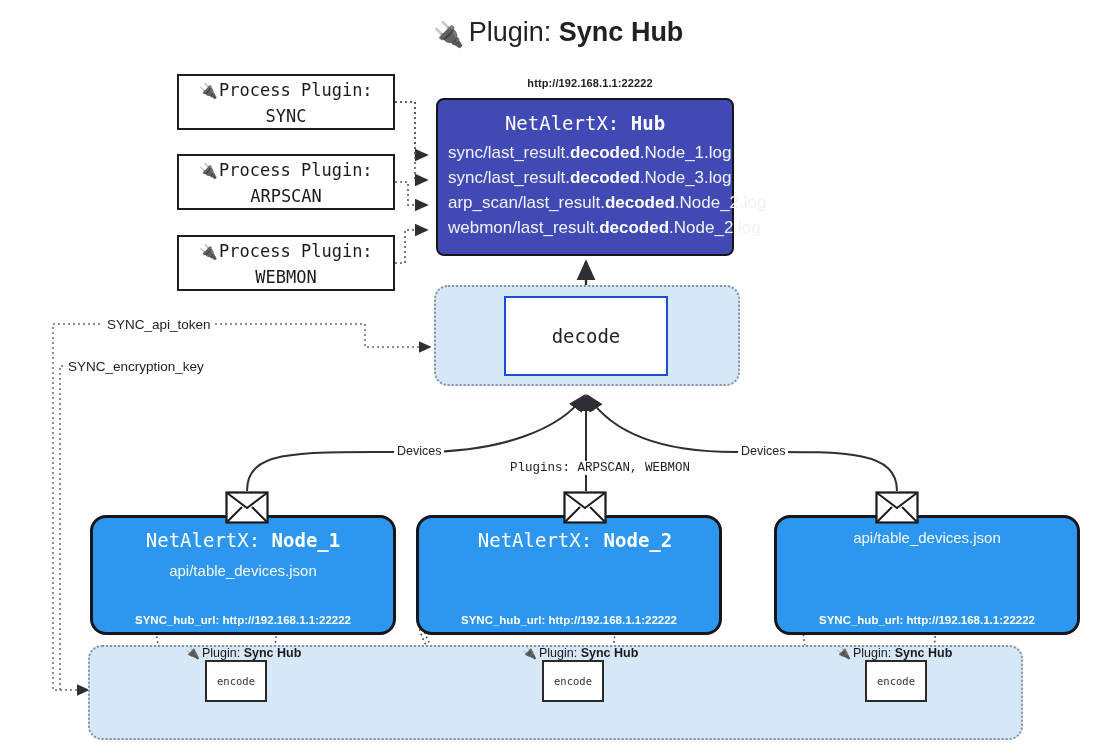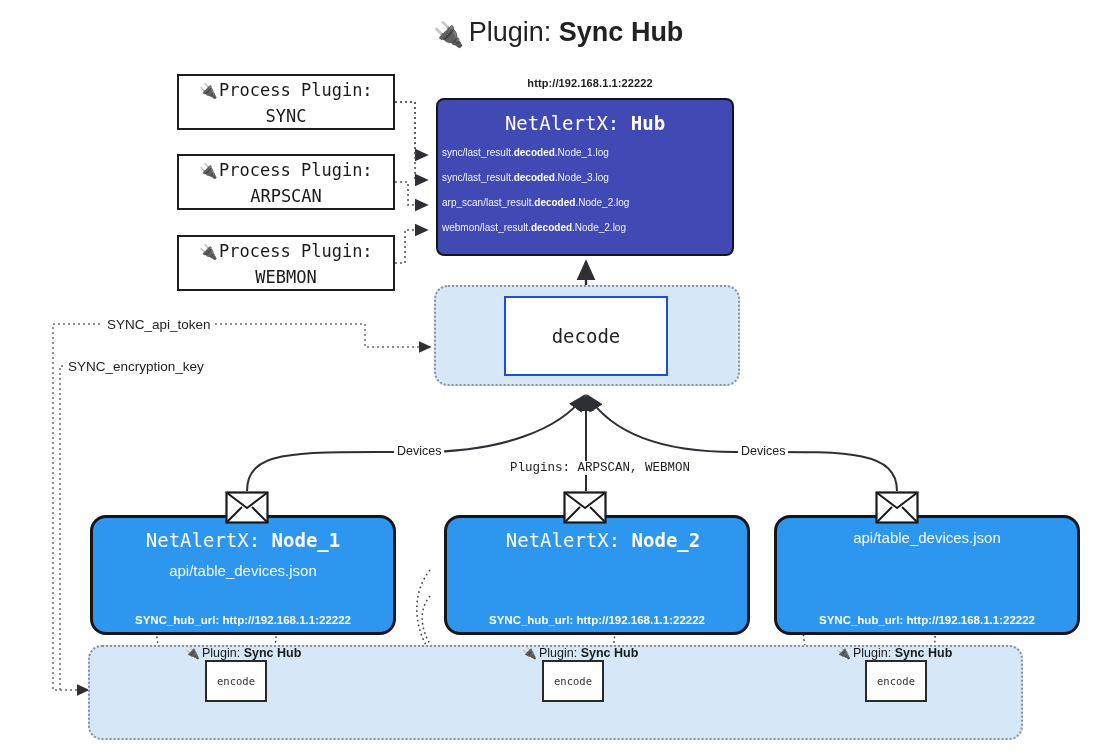--- a/index.html
+++ b/index.html
@@ -28,22 +28,22 @@
   
   #hub-url{position:absolute;left:445px;top:77px;width:290px;text-align:center;
            font-size:11px;font-weight:bold;color:#222;letter-spacing:.1px;}
   #hub{position:absolute;left:436px;top:98px;width:298px;height:158px;
        background:#4149b5;border:2px solid #15151a;border-radius:8px;box-sizing:border-box;
        overflow:visible;}
   #hub .hubtitle{font-family:"DejaVu Sans Mono","Liberation Mono",monospace;
        font-size:19px;color:#fff;text-align:center;margin-top:12px;}
   #hub .hubtitle b{font-weight:bold;}
   #hub .logs{margin-top:6px;}
-  #hub .log{font-size:10px;line-height:25px;color:#f2f2f6;white-space:nowrap;
-       padding-left:4px;}
+  #hub .log{font-size:17px;line-height:25px;color:#f2f2f6;white-space:nowrap;
+       padding-left:10px;}
   #hub .log b{font-weight:bold;color:#ffffff;}
 
   
   #decode-group{position:absolute;left:434px;top:285px;width:306px;height:101px;
        background:#d6e8f8;border:2px dotted #8a9199;border-radius:14px;box-sizing:border-box;}
   #decode{position:absolute;left:504px;top:296px;width:164px;height:80px;background:#fff;
        border:2px solid #1d4ed8;box-sizing:border-box;display:flex;align-items:center;
        justify-content:center;font-family:"DejaVu Sans Mono","Liberation Mono",monospace;
        font-size:19px;color:#222;}
 
@@ -62,21 +62,21 @@
   .node{position:absolute;width:306px;height:120px;background:#2d96ee;
         border:3px solid #15151a;border-radius:16px;box-sizing:border-box;}
   .node .ntitle{font-family:"DejaVu Sans Mono","Liberation Mono",monospace;
         font-size:19px;color:#fff;text-align:center;margin-top:11px;white-space:nowrap;}
   .node .ntitle b{font-weight:bold;}
   .node .nline{font-size:15px;line-height:26px;color:#f4fbff;text-align:center;white-space:nowrap;}
   .node .nlines{margin-top:7px;}
   .node .nurl{position:absolute;left:0;bottom:6px;width:100%;text-align:center;
         font-size:11.5px;font-weight:bold;color:#ffffff;white-space:nowrap;}
   #node1{left:90px;top:515px;}
-  #node2{left:444px;top:515px;padding-left:12px;}
+  #node2{left:416px;top:515px;padding-left:12px;}
   #node3{left:774px;top:515px;}
 
   
   .env{position:absolute;width:44px;height:33px;}
   #env1{left:225px;top:491px;}
   #env2{left:563px;top:491px;}
   #env3{left:875px;top:491px;}
 
   
   #encode-strip{position:absolute;left:88px;top:645px;width:935px;height:95px;

